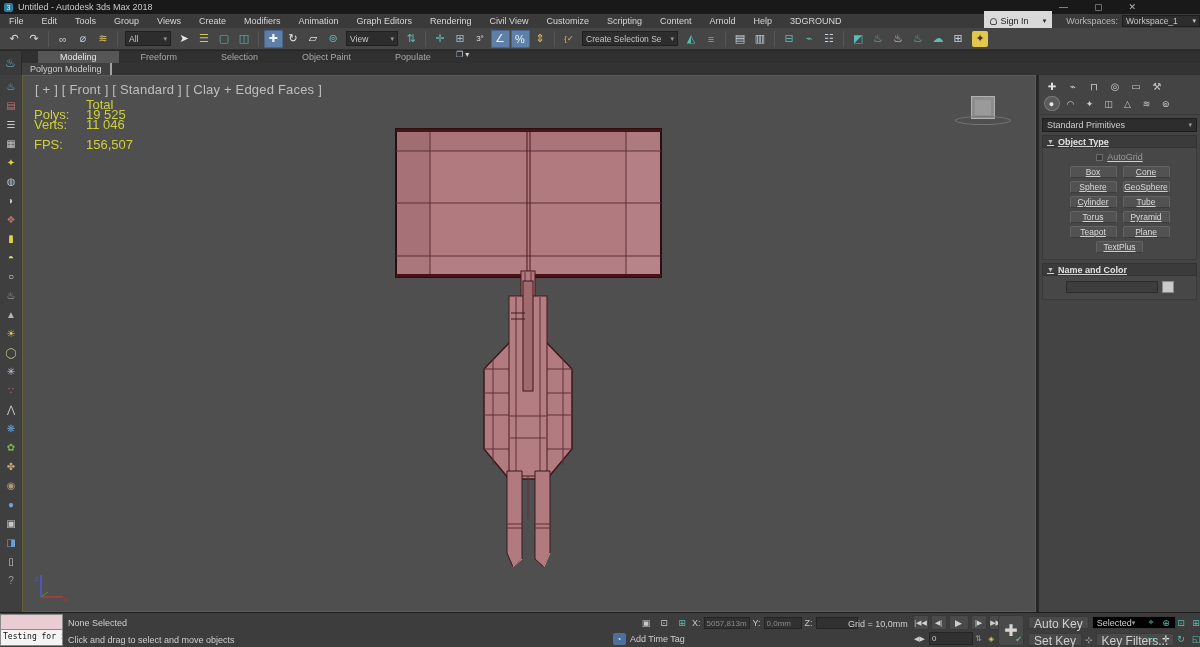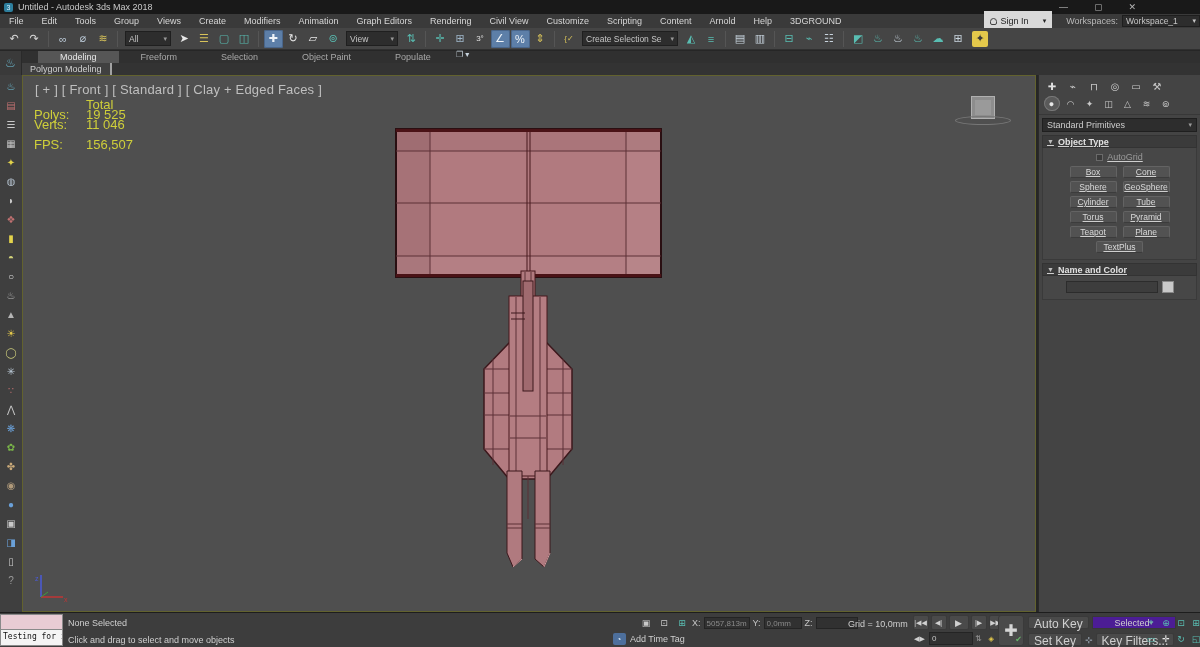--- a/index.html
+++ b/index.html
@@ -131,22 +131,22 @@
     font-size:8px; padding:0 2px; }
   .spin { color:#9a9a9a; font-size:8px; }
   .bigkey { position:absolute; left:998px; top:2px; width:26px; height:31px; background:#4a4a4a;
     border:1px solid #3a3a3a; border-radius:3px; color:#d6d6d6; font-size:16px; display:flex;
     align-items:center; justify-content:center; }
   .bigkey .chk { position:absolute; right:1px; bottom:1px; color:#67b86a; font-size:8px; }
   .keybtns1 { position:absolute; left:1028px; top:3px; display:flex; gap:3px; align-items:center; }
   .keybtns2 { position:absolute; left:1028px; top:20px; display:flex; gap:3px; align-items:center; }
   .sb-btn { height:13px; background:#4a4a4a; border:1px solid #3a3a3a; color:#d0d0d0; font-size:12px;
     font-family:inherit; padding:0 5px; border-radius:2px; }
-  .sel-dd { width:84px; height:13px; background:#4c1d95; border:1px solid #383838; color:#d0d0d0;
-    display:flex; align-items:center; justify-content:center; padding:0 4px; }
+  .sel-dd { width:84px; height:13px; background:#000000; border:1px solid #383838; color:#d0d0d0;
+    display:flex; align-items:center; justify-content:flex-start; padding:0 4px; }
   .keyfilter-ic { color:#bccde0; font-size:9px; }
   .nav1 { position:absolute; left:1144px; top:3px; display:flex; gap:1px; }
   .nav2 { position:absolute; left:1144px; top:19px; display:flex; gap:1px; }
   .nav1 .ticon, .nav2 .ticon { width:13px; height:13px; font-size:9px; }
 </style>
 </head>
 <body>
 
 <div class="app" data-name="3ds-max-window">
 

